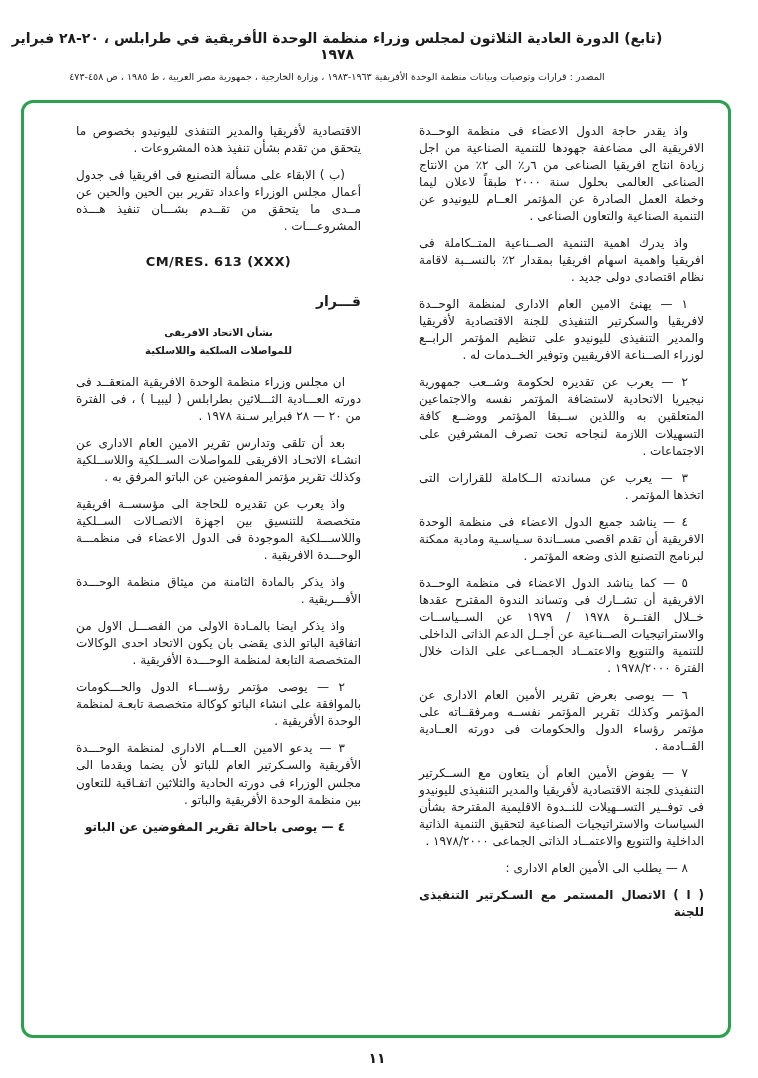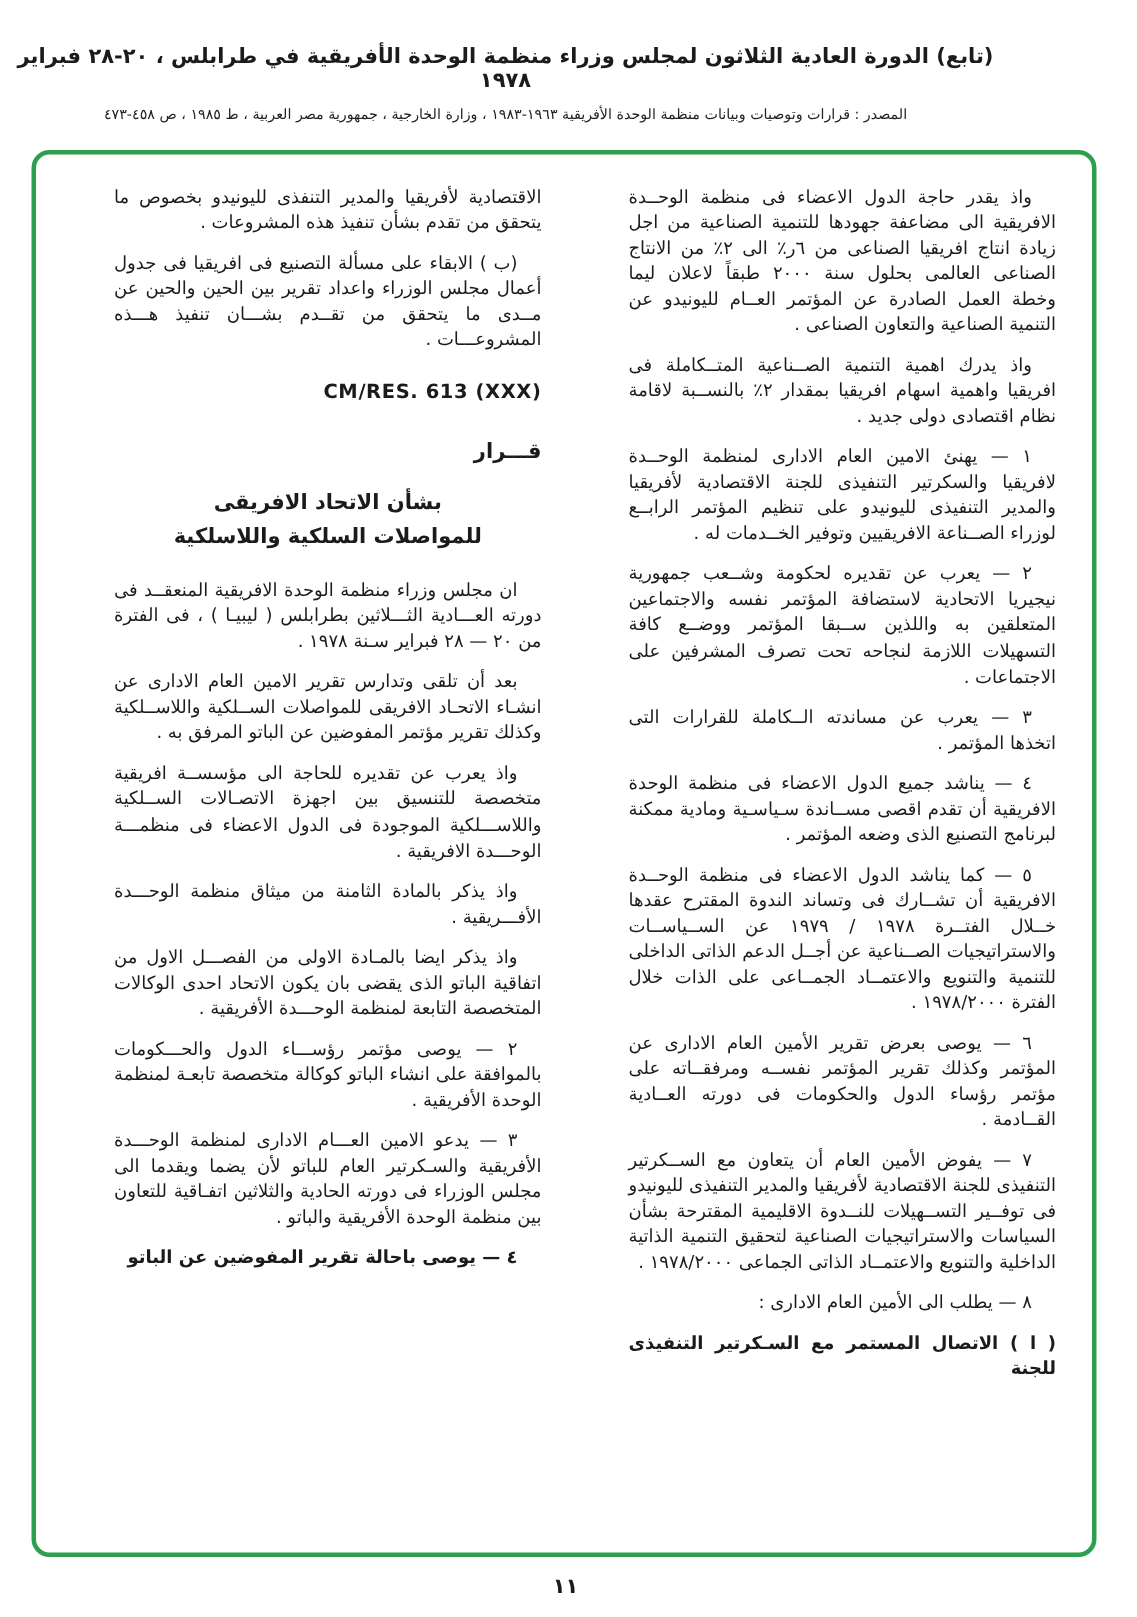--- a/index.html
+++ b/index.html
@@ -62,36 +62,36 @@
     margin-left: 28px;
   }
   .para {
     margin: 0 0 10px 0;
     text-indent: 16px;
   }
   .para.bold { font-weight: bold; }
   .para.no-indent { text-indent: 0; }
   .res-code {
     direction: ltr;
-    text-align: right;
+    text-align: center;
     font-weight: bold;
     font-size: 13px;
     margin: 18px 0 20px 0;
     letter-spacing: 0.4px;
   }
   .res-title {
     text-align: right;
     font-weight: bold;
     font-size: 14px;
     margin: 0 0 14px 0;
   }
   .res-subtitle {
     text-align: center;
     font-weight: bold;
-    font-size: 14px;
+    font-size: 10px;
     margin: 0 0 4px 0;
   }
   .res-subtitle.last { margin-bottom: 16px; }
   .page-number {
     position: absolute;
     bottom: 12px;
     left: 0;
     width: 754px;
     text-align: center;
     font-size: 14px;

